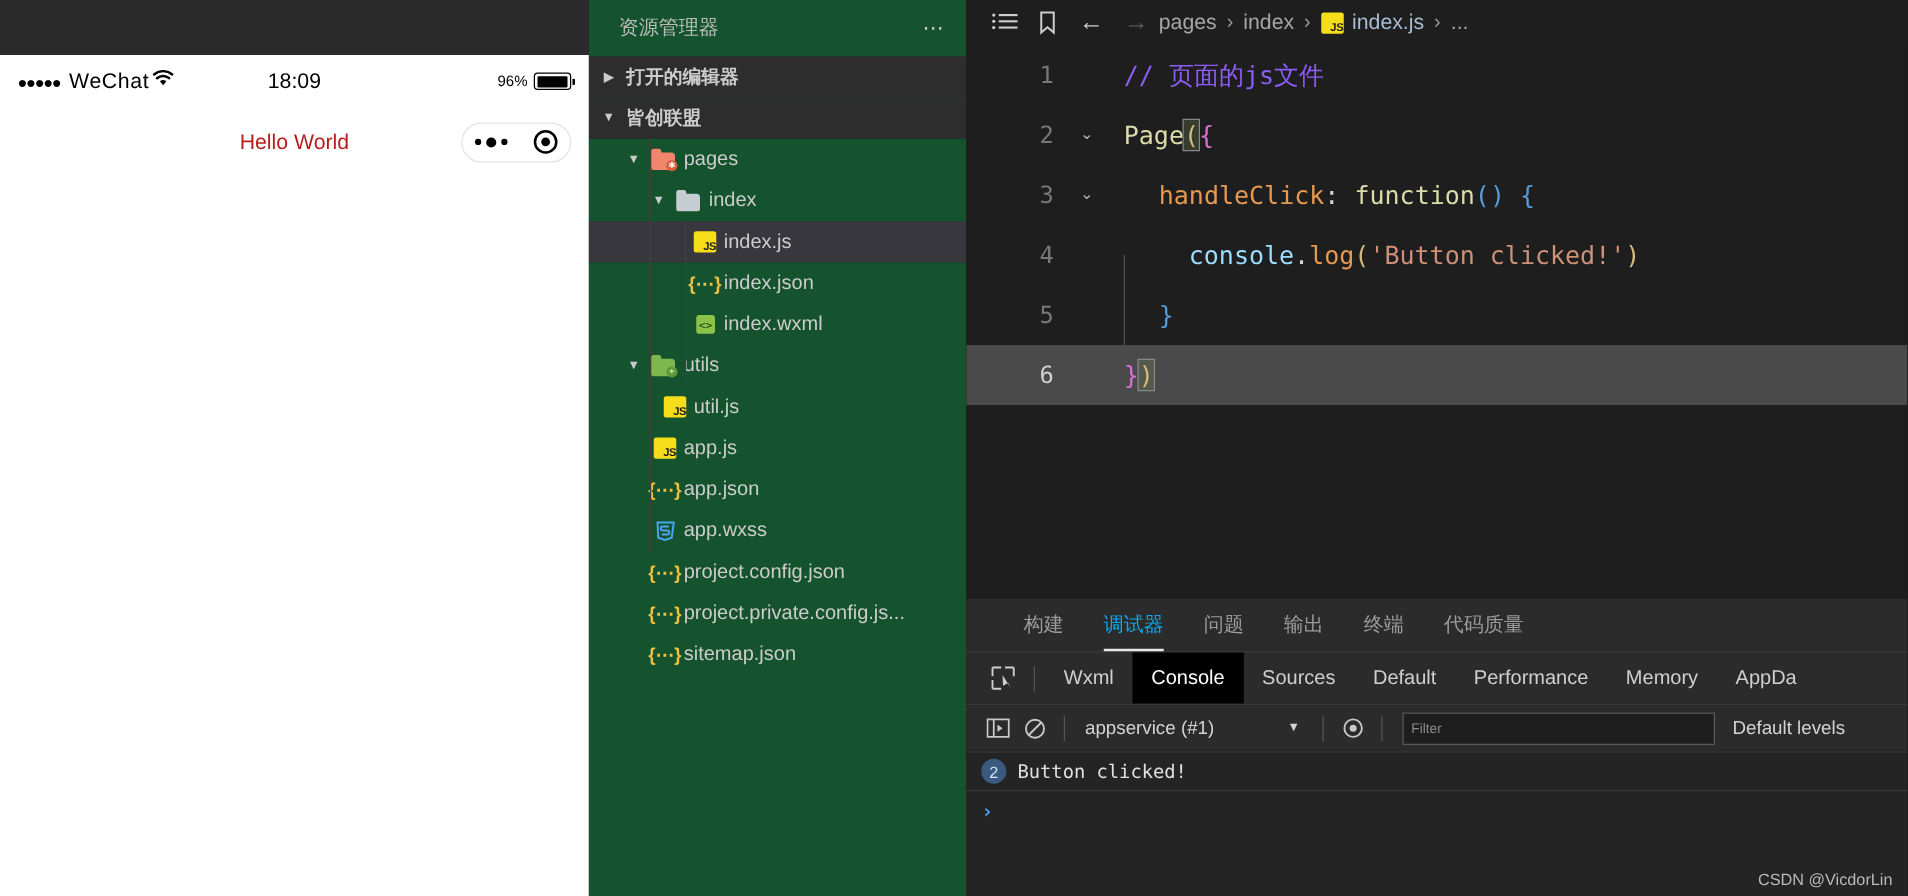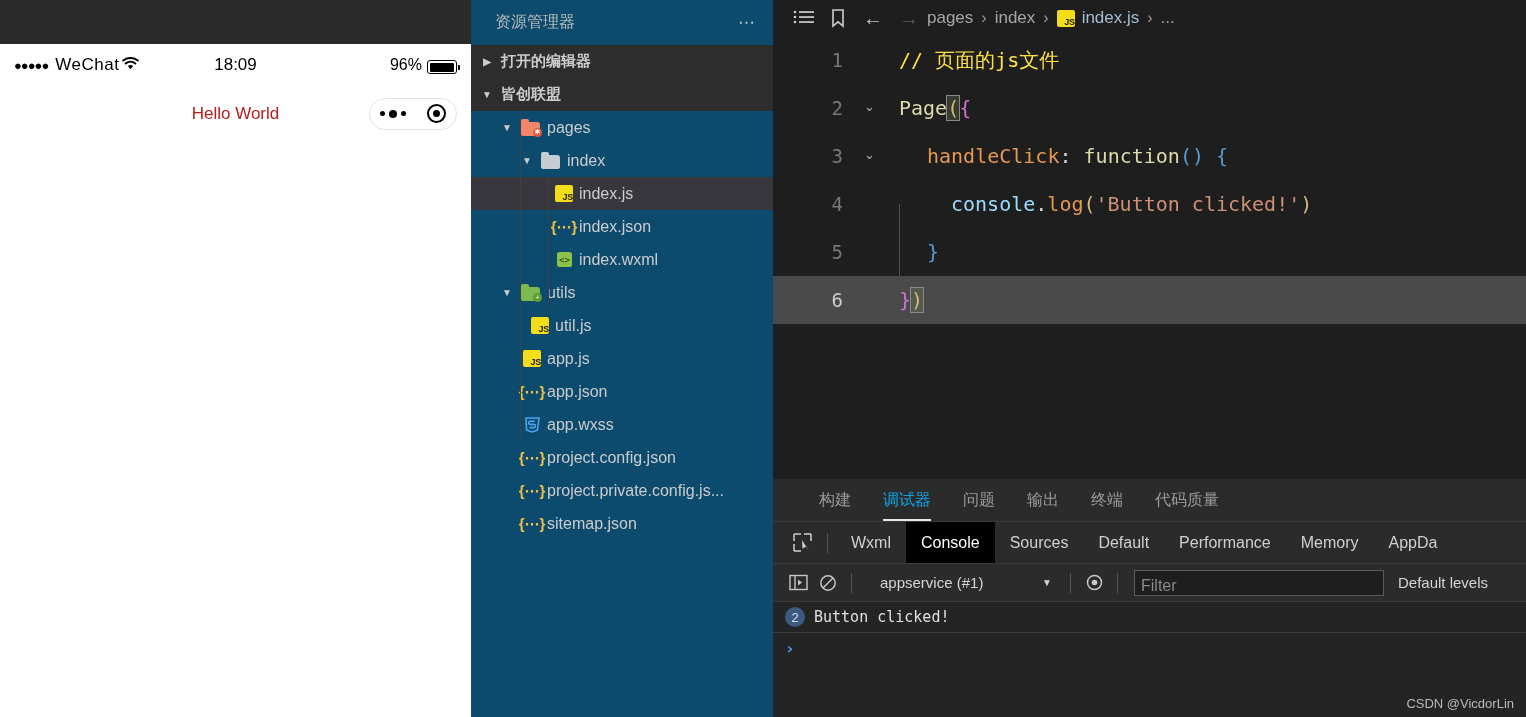--- a/index.html
+++ b/index.html
@@ -33,21 +33,21 @@
   .sb-left { display: flex; align-items: center; gap: 2px; font-size: 16px; letter-spacing: .5px; }
   .sb-dots { letter-spacing: -1px; font-size: 13px; }
   .sb-carrier { margin-left: 5px; font-size: 17px; }
   .sb-wifi { margin-left: 1px; display:inline-block; }
   .sb-time {
     position: absolute; left: 0; right: 0; text-align: center;
     font-size: 17px; pointer-events: none;
   }
   .sb-right {
     margin-left: auto; display: flex; align-items: flex-end; gap: 5px;
-    font-size: 16px;
+    font-size: 12px;
   }
   .battery {
     width: 30px; height: 14px; border: 1.6px solid #000; border-radius: 3px;
     position: relative; padding: 1.5px;
   }
   .battery::after {
     content: ""; position: absolute; right: -4px; top: 4px;
     width: 2.5px; height: 5px; background: #000; border-radius: 0 1px 1px 0;
   }
   .battery i { display: block; height: 100%; width: 96%; background: #000; border-radius: 1px; }
@@ -75,21 +75,21 @@
   .btn-clickme {
     margin: 14px 93px 0 93px;
     height: 54px; background: #f7f7f7; border-radius: 5px;
     display: flex; align-items: center; justify-content: center;
     color: #000; font-size: 23px; font-weight: bold;
   }
 
   
   .explorer {
     width: 302px; flex: 0 0 302px; height: 717px;
-    background: #0c4a6e; color: #cccccc;
+    background: #14532d; color: #cccccc;
     display: flex; flex-direction: column;
     font-size: 16px;
   }
   .exp-header {
     height: 45px; display: flex; align-items: center;
     padding: 0 16px 0 24px; color: #bbbbbb; font-size: 16px;
   }
   .exp-header .more {
     margin-left: auto; letter-spacing: 2px; color: #cccccc; font-size: 17px;
     line-height: 10px;
@@ -174,21 +174,21 @@
   .gutter {
     width: 78px; flex: 0 0 78px; text-align: right; padding-right: 8px;
     color: #787878; font-size: 19px; position: relative;
   }
   .gutter.activeln { color: #d0d0d0; }
   .fold {
     position: absolute; right: -24px; top: 50%; transform: translateY(-60%);
     color: #b0b0b0; font-size: 13px; font-family: "Liberation Sans", sans-serif;
   }
   .ctext { padding-left: 48px; white-space: pre; }
-  .c-comment { color: #fde047; }
+  .c-comment { color: #8b5cf6; }
   .c-fn { color: #dcdcaa; }
   .c-prop { color: #e69950; }
   .c-paren-y { color: #d7ba7d; }
   .c-brace-p { color: #da70d6; }
   .c-brace-b { color: #569cd6; }
   .c-obj { color: #9cdcfe; }
   .c-str { color: #ce9178; margin-top: 20px; }
   .c-plain { color: #d4d4d4; }
   .bmatch { outline: 1px solid #888; background: rgba(100,120,80,.35); }
   .indent-guide {
@@ -230,26 +230,26 @@
   .vdiv { width: 1px; height: 20px; background: #555; margin: 0 8px; }
 
   .console-toolbar {
     height: 38px; flex: 0 0 38px; background: #2b2b2b;
     display: flex; align-items: center; gap: 0; padding-left: 10px;
     border-top: 1px solid #3a3a3a; font-size: 15px; color: #d4d4d4;
   }
   .tb-icon { width: 30px; height: 26px; display:flex; align-items:center; justify-content:center; color:#c8c8c8;}
   .ctx-select {
     display: flex; align-items: center; width: 190px; padding-left: 8px;
-    color: #d4d4d4; font-size: 15px; height: 26px; margin-left: 12px;
+    color: #d4d4d4; font-size: 15px; height: 26px;
   }
   .ctx-select .caret { margin-left: auto; font-size: 10px; padding-right: 10px; color:#d4d4d4;}
   .filter-input {
     width: 250px; height: 26px; background: #1e1e1e; border: 1px solid #5a5a5a;
-    color: #8a8a8a; font-size: 16px; padding: 0 6px; display: flex; align-items: flex-end;
+    color: #8a8a8a; font-size: 11px; padding: 0 6px; display: flex; align-items: center;
     margin-left: 8px;
   }
   .levels { margin-left: 14px; color: #d4d4d4; font-size: 15px; white-space: nowrap;}
 
   .console-body { flex: 1; background: #242424; position: relative; overflow:hidden; }
   .cmsg {
     height: 32px; display: flex; align-items: center; gap: 9px;
     padding-left: 12px;
     border-top: 1px solid #3c3c3c; border-bottom: 1px solid #3c3c3c;
     color: #e0e0e0;

